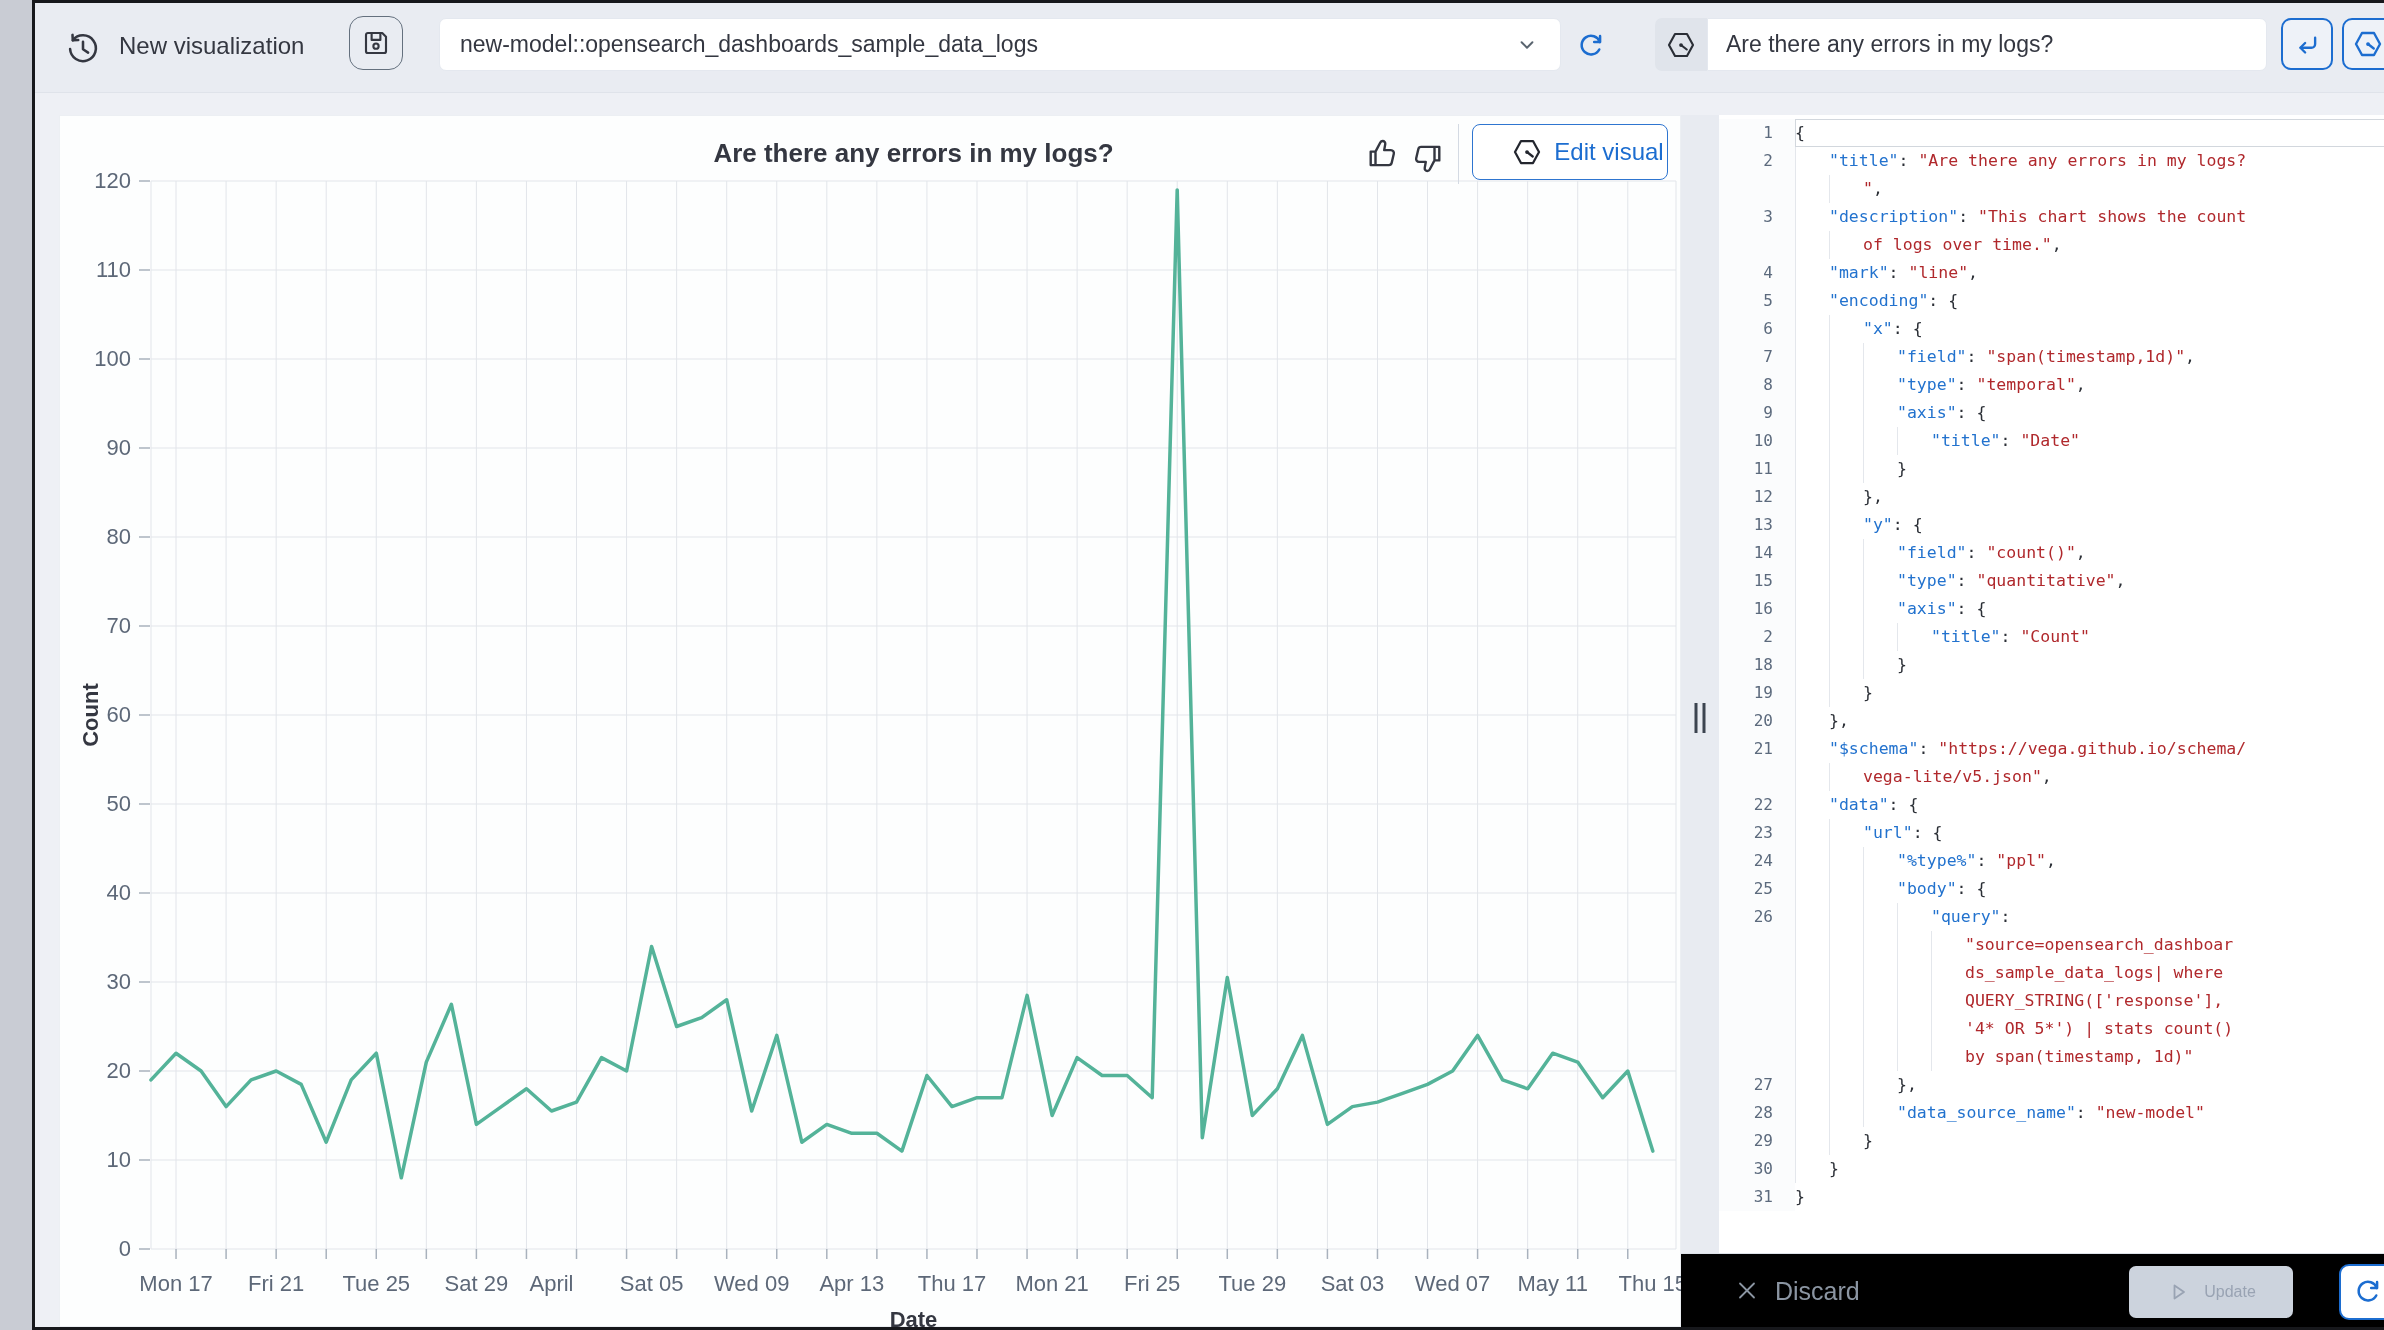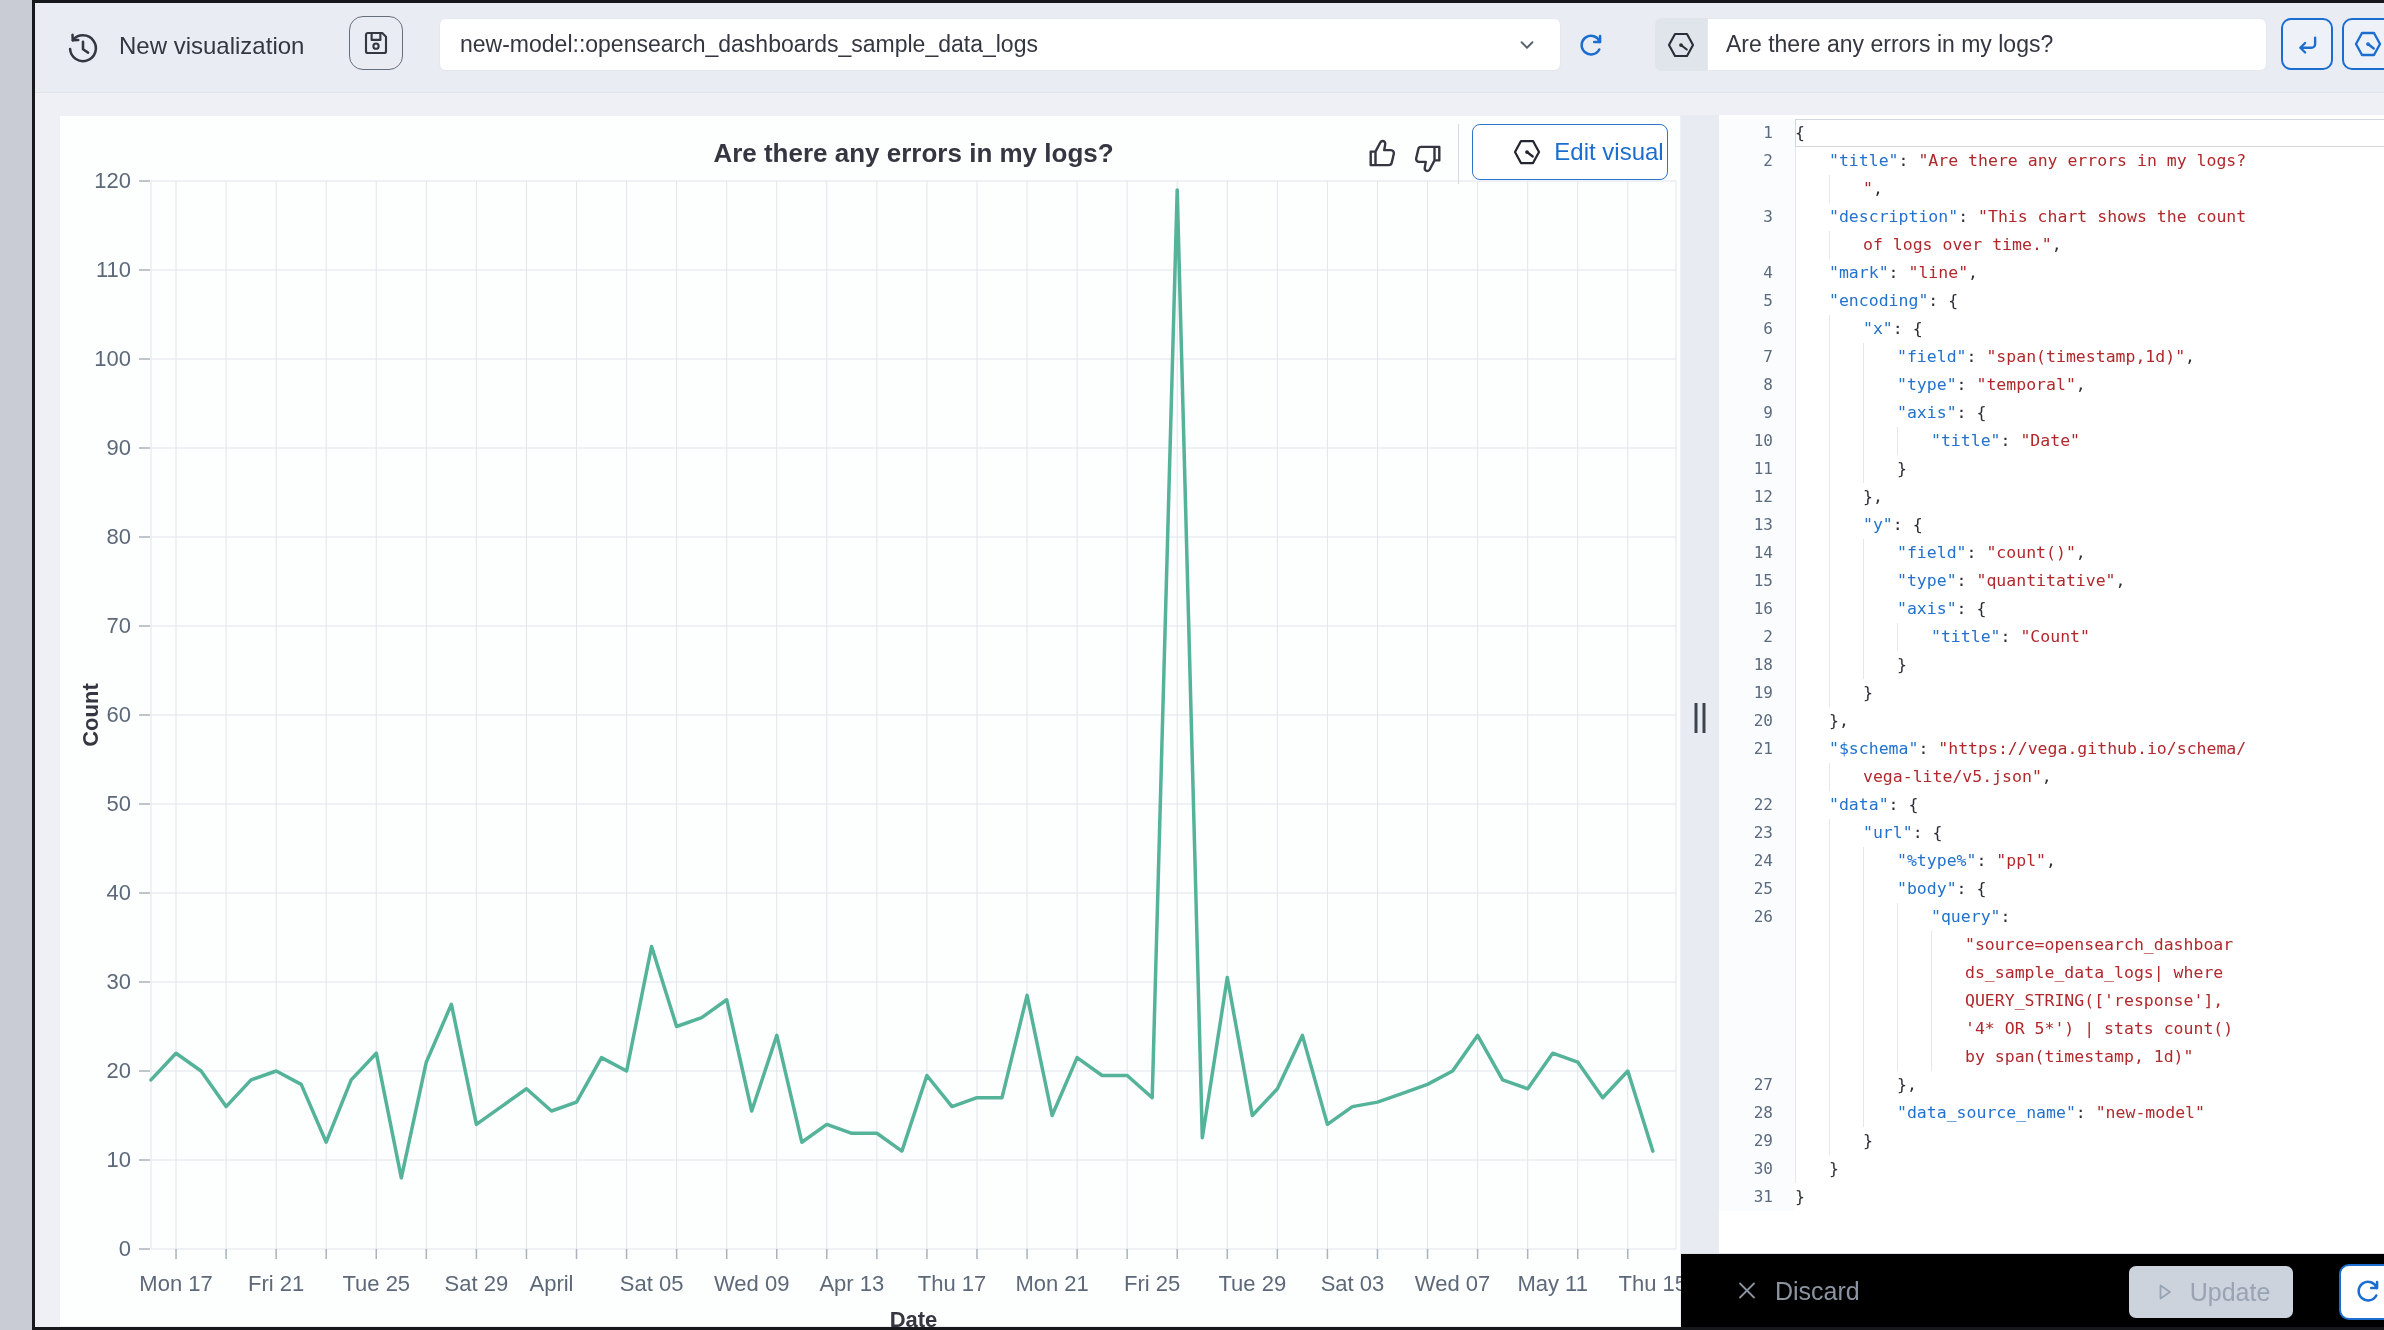--- a/index.html
+++ b/index.html
@@ -46,21 +46,21 @@
   .crow{display:flex;height:28px;line-height:28px;white-space:pre;}
   .crow .gut{flex:none;width:76px;text-align:right;padding-right:22px;color:#5c6a7d;background:#fbfcfd;font-size:16px;}
   .crow .cwrap{flex:1;display:flex;margin-right:26px;position:relative;}
   .crow.active .cwrap{box-shadow:inset 0 0 0 1px #d2d7dd;}
   .crow .ind{flex:none;height:100%;background:repeating-linear-gradient(to right,#e4e7ec 0 1px,transparent 1px 34px);}
   .tok-k{color:#2272ce;}
   .tok-s{color:#b0282c;}
   .tok-p{color:#2b2f36;}
   
   .discard{position:absolute;left:48px;top:50%;transform:translateY(-50%);display:flex;align-items:center;gap:16px;color:#8b95a2;font-size:25px;cursor:pointer;background:none;border:none;font-family:"Liberation Sans",sans-serif;}
-  .update-btn{position:absolute;right:120px;top:12px;width:164px;height:52px;background:#ccd3dd;border:none;border-radius:7px;color:#99a3b3;font-size:25px;display:flex;align-items:center;justify-content:center;gap:14px;cursor:default;font-family:"Liberation Sans",sans-serif;}
+  .update-btn{position:absolute;right:120px;top:12px;width:164px;height:52px;background:#ccd3dd;border:none;border-radius:7px;color:#99a3b3;font-size:16px;display:flex;align-items:center;justify-content:center;gap:14px;cursor:default;font-family:"Liberation Sans",sans-serif;}
   .footer-refresh{position:absolute;right:16px;top:10px;width:58px;height:56px;border:2px solid #1c6dd0;border-radius:10px;color:#1c6dd0;background:#fff;}
   svg{display:block;}
 </style>
 </head>
 <body>
 
 <div id="app">
 
   <div class="topbar">
     <button class="icon-btn hist-btn" title="History">

